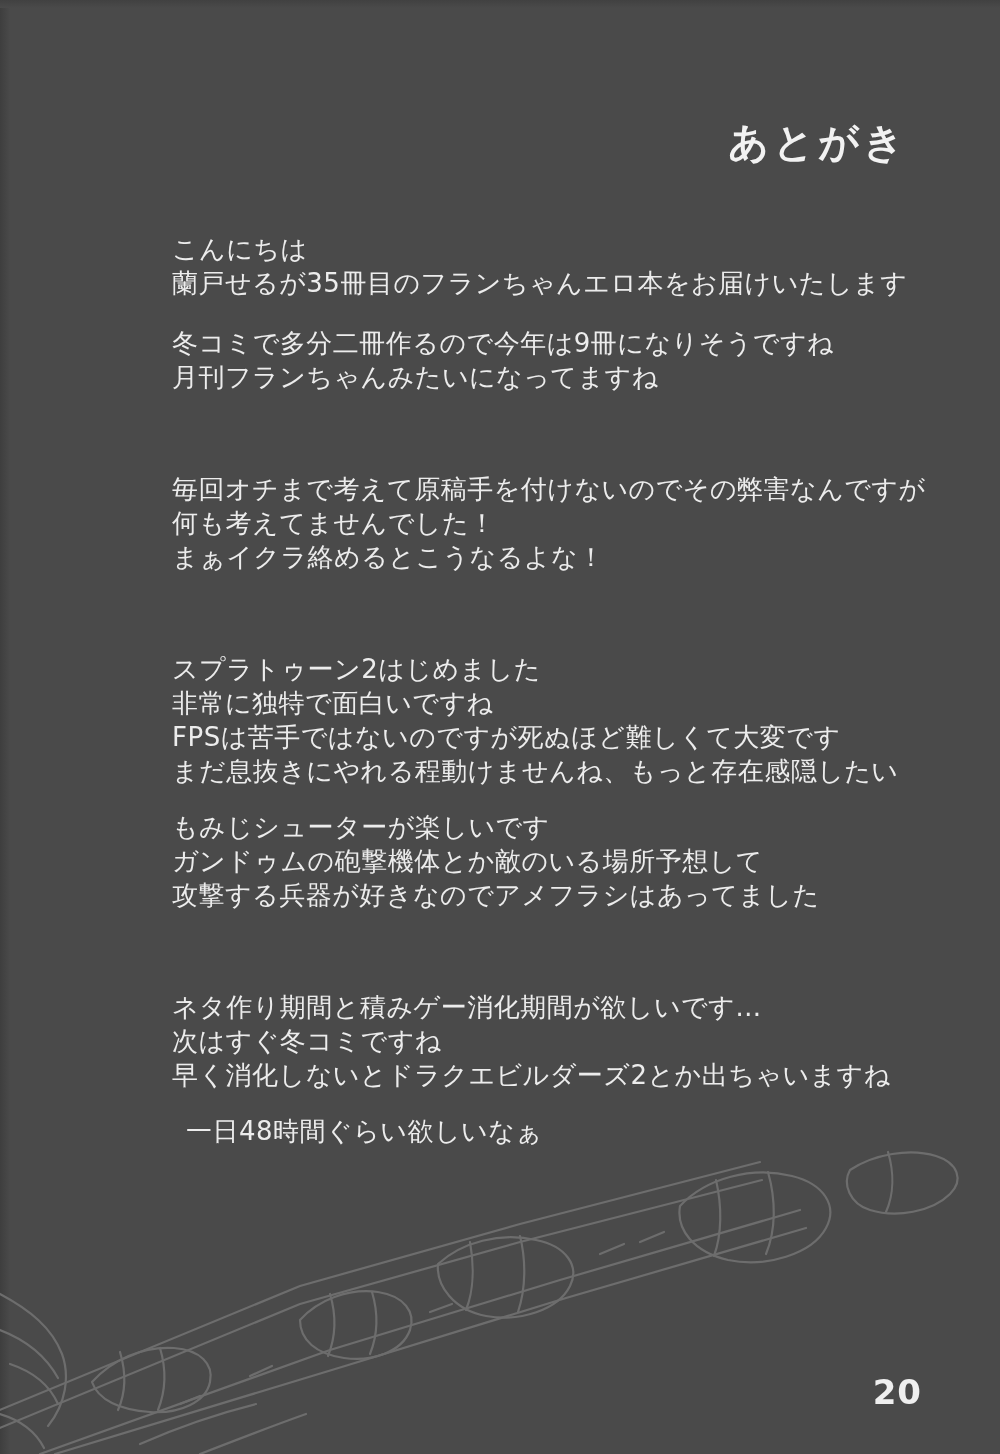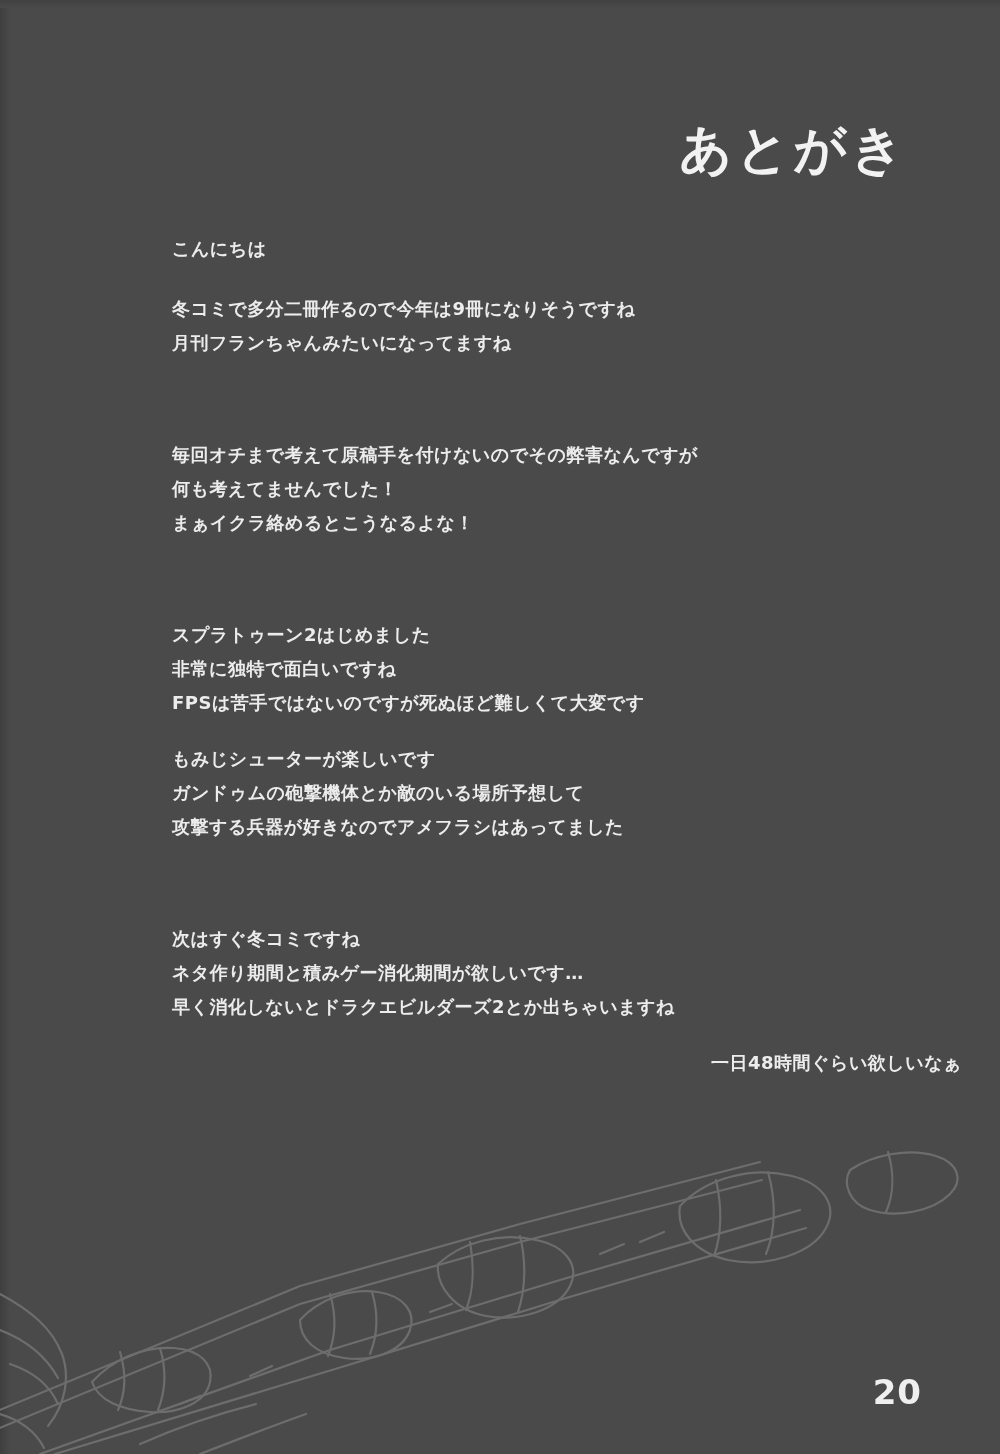--- a/index.html
+++ b/index.html
@@ -27,47 +27,46 @@
     position: absolute;
     left: 0; top: 0;
     width: 100%; height: 8px;
     background: linear-gradient(to bottom, #414141, #4a4a4a);
   }
 
   .title {
     position: absolute;
     right: 92px;
     top: 115px;
-    font-size: 52px;
+    font-size: 40px;
     font-weight: bold;
     letter-spacing: 4px;
     color: #f2f2f2;
     white-space: nowrap;
   }
 
   .body-text {
     position: absolute;
     left: 172px;
     top: 232px;
     width: 790px;
   }
   .para {
     margin: 0 0 26px 0;
   }
   .para.gap-xl { margin-bottom: 78px; }
   .para.gap-sm { margin-bottom: 22px; }
   .line {
-    font-size: 18px;
+    font-size: 26px;
     line-height: 34px;
     letter-spacing: 0.5px;
     color: #ececec;
     white-space: nowrap;
-    font-weight: bold;
   }
-  .line.indent { padding-left: 14px; text-align: right; }
+  .line.indent { padding-left: 14px; }
 
   .page-number {
     position: absolute;
     right: 78px;
     bottom: 42px;
     font-size: 34px;
     font-weight: bold;
     color: #efefef;
     letter-spacing: 1px;
   }
@@ -92,48 +91,50 @@
 <div class="page">
   <div class="page-edge-left"></div>
   <div class="page-edge-top"></div>
 
   <div class="title">あとがき</div>
 
   <div class="body-text">
 
     <div class="para">
       <div class="line">こんにちは</div>
+      <div class="line">蘭戸せるが35冊目のフランちゃんエロ本をお届けいたします</div>
     </div>
 
     <div class="para gap-xl">
       <div class="line">冬コミで多分二冊作るので今年は9冊になりそうですね</div>
       <div class="line">月刊フランちゃんみたいになってますね</div>
     </div>
 
     <div class="para gap-xl">
       <div class="line">毎回オチまで考えて原稿手を付けないのでその弊害なんですが</div>
       <div class="line">何も考えてませんでした！</div>
       <div class="line">まぁイクラ絡めるとこうなるよな！</div>
     </div>
 
     <div class="para gap-sm">
       <div class="line">スプラトゥーン2はじめました</div>
       <div class="line">非常に独特で面白いですね</div>
       <div class="line">FPSは苦手ではないのですが死ぬほど難しくて大変です</div>
+      <div class="line">まだ息抜きにやれる程動けませんね、もっと存在感隠したい</div>
     </div>
 
     <div class="para gap-xl">
       <div class="line">もみじシューターが楽しいです</div>
       <div class="line">ガンドゥムの砲撃機体とか敵のいる場所予想して</div>
       <div class="line">攻撃する兵器が好きなのでアメフラシはあってました</div>
     </div>
 
     <div class="para gap-sm">
+      <div class="line">ネタ作り期間と積みゲー消化期間が欲しいです…</div>
       <div class="line">次はすぐ冬コミですね</div>
-      <div class="line">ネタ作り期間と積みゲー消化期間が欲しいです…</div>
       <div class="line">早く消化しないとドラクエビルダーズ2とか出ちゃいますね</div>
     </div>
 
     <div class="para">
       <div class="line indent">一日48時間ぐらい欲しいなぁ</div>
     </div>
 
   </div>
 
   <div class="line-art">

